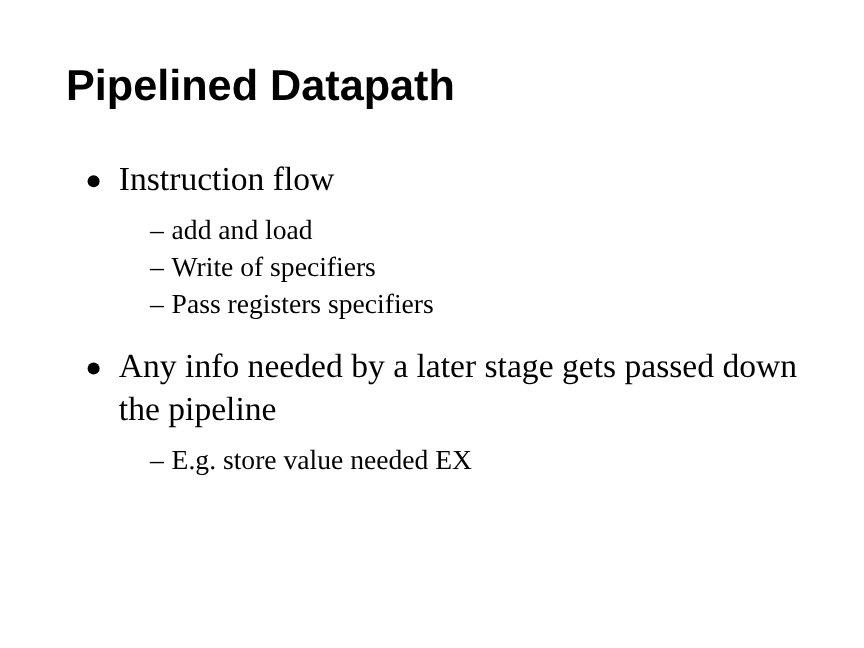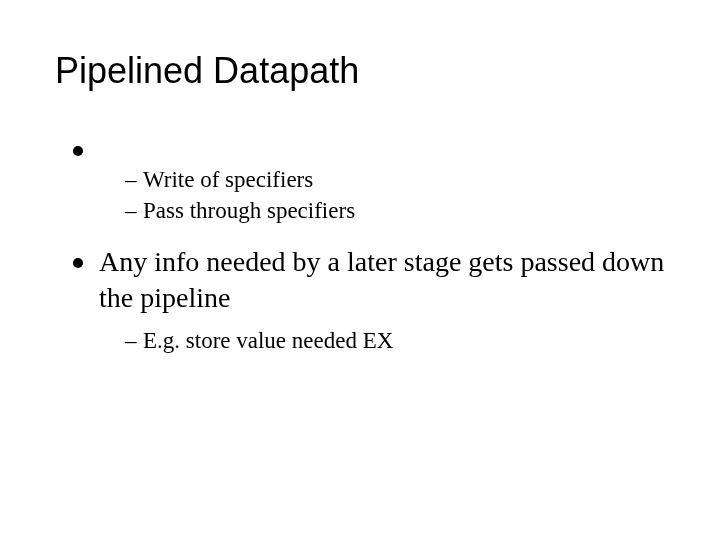--- a/index.html
+++ b/index.html
@@ -11,21 +11,21 @@
       width: 720px;
       height: 540px;
       background: #ffffff;
       font-family: "Times New Roman", Times, serif;
       color: #000000;
       padding: 50px 50px 0 55px;
     }
     .title {
       font-family: Arial, Helvetica, sans-serif;
       font-size: 36px;
-      font-weight: normal;
+      font-weight: bold;
       margin-bottom: 40px;
     }
     .bullet-row {
       display: flex;
       align-items: flex-start;
       margin-bottom: 8px;
       padding-left: 18px;
     }
     .bullet-dot {
       width: 10px;
@@ -53,24 +53,26 @@
       width: 18px;
     }
   </style>
 </head>
 <body>
 
 <h1 class="title">Pipelined Datapath</h1>
 
 <div class="bullet-row">
   <span class="bullet-dot"></span>
+  <span class="bullet-text">Instruction flow</span>
 </div>
 <div class="sub-list">
+  <div class="sub-item"><span class="dash">–</span><span>add and load</span></div>
   <div class="sub-item"><span class="dash">–</span><span>Write of specifiers</span></div>
-  <div class="sub-item"><span class="dash">–</span><span>Pass through specifiers</span></div>
+  <div class="sub-item"><span class="dash">–</span><span>Pass registers specifiers</span></div>
 </div>
 
 <div class="bullet-row">
   <span class="bullet-dot"></span>
   <span class="bullet-text">Any info needed by a later stage gets passed down the pipeline</span>
 </div>
 <div class="sub-list">
   <div class="sub-item"><span class="dash">–</span><span>E.g. store value needed EX</span></div>
 </div>
 

